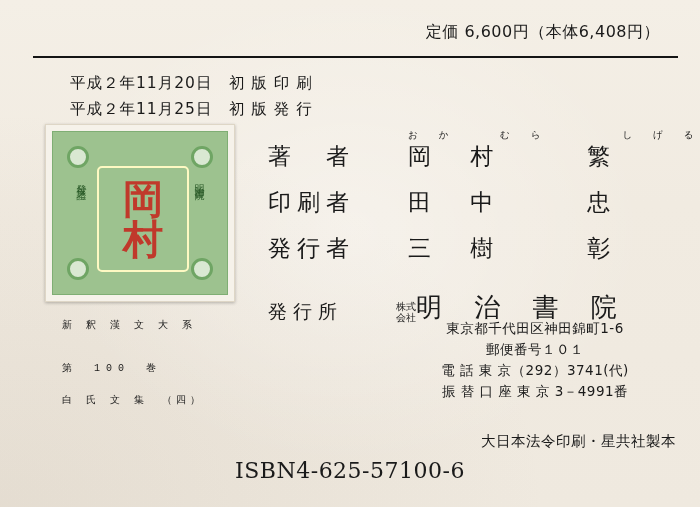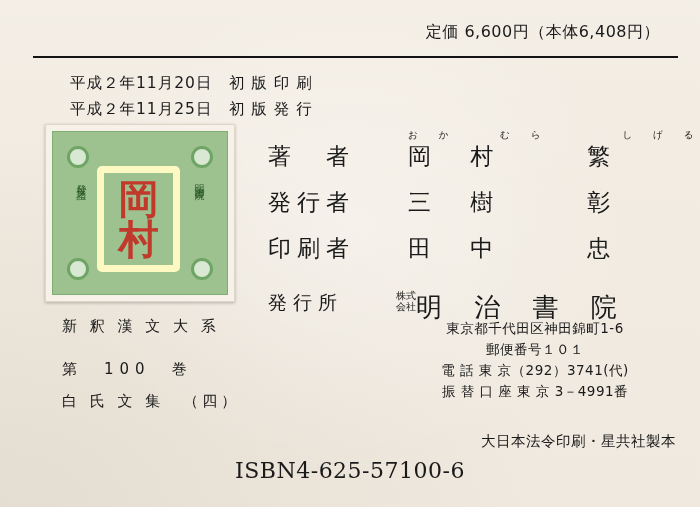--- a/index.html
+++ b/index.html
@@ -101,23 +101,23 @@
     writing-mode: vertical-rl;
     letter-spacing: 2px;
     line-height: 12px;
   }
   .seal-text.left { left: 22px; top: 44px; height: 90px; }
   .seal-text.right { right: 22px; top: 44px; height: 90px; }
   .seal-stamp {
     position: absolute;
     left: 44px;
     top: 34px;
-    width: 83px;
+    width: 92px;
     height: 106px;
-    border: 7px solid #fef9c3;
+    border: 2px solid #fef9c3;
     box-sizing: border-box;
     border-radius: 5px;
   }
   .seal-stamp-chars {
     position: absolute;
     inset: 8px;
     display: flex;
     align-items: center;
     justify-content: center;
     color: #c0392b;
@@ -127,23 +127,24 @@
     font-weight: bold;
     letter-spacing: 0px;
     text-align: center;
   }
 
   
   .series {
     position: absolute;
     left: 62px;
     top: 310px;
-    font-size: 15px;
+    font-size: 10px;
     line-height: 32px;
     letter-spacing: 4px;
+    font-family: Liberation Mono, monospace;
   }
   .series .vol {
     letter-spacing: 6px;
     margin-top: 11px;
   }
 
   
   .credits {
     position: absolute;
     left: 268px;
@@ -173,21 +174,21 @@
     position: absolute;
     top: -12px;
     left: 28px;
     font-size: 9.5px;
     letter-spacing: 21px;
     color: #1a1a1a;
   }
 
   .publisher-row {
     display: flex;
-    align-items: flex-start;
+    align-items: flex-end;
     margin-top: 26px;
   }
   .publisher-label {
     width: 112px;
     font-size: 19px;
     letter-spacing: 6px;
     white-space: nowrap;
   }
   .kabushiki {
     font-size: 10px;
@@ -277,30 +278,30 @@
 
     <div class="credit-row">
       <div class="credit-label">著　者</div>
       <div class="credit-name">
         <span class="furigana">おか　むら　　しげる</span>
         <span>岡 村　　繁</span>
       </div>
     </div>
 
     <div class="credit-row">
+      <div class="credit-label">印刷者</div>
+      <div class="credit-name">
+        <span>田 中　　忠</span>
+      </div>
+    </div>
+
+    <div class="credit-row">
       <div class="credit-label">発行者</div>
       <div class="credit-name">
         <span>三 樹　　彰</span>
-      </div>
-    </div>
-
-    <div class="credit-row">
-      <div class="credit-label">印刷者</div>
-      <div class="credit-name">
-        <span>田 中　　忠</span>
       </div>
     </div>
 
     <div class="publisher-row">
       <div class="publisher-label">発行所</div>
       <div class="kabushiki">
         <div>株式</div>
         <div>会社</div>
       </div>
       <div class="publisher-name">明 治 書 院</div>

